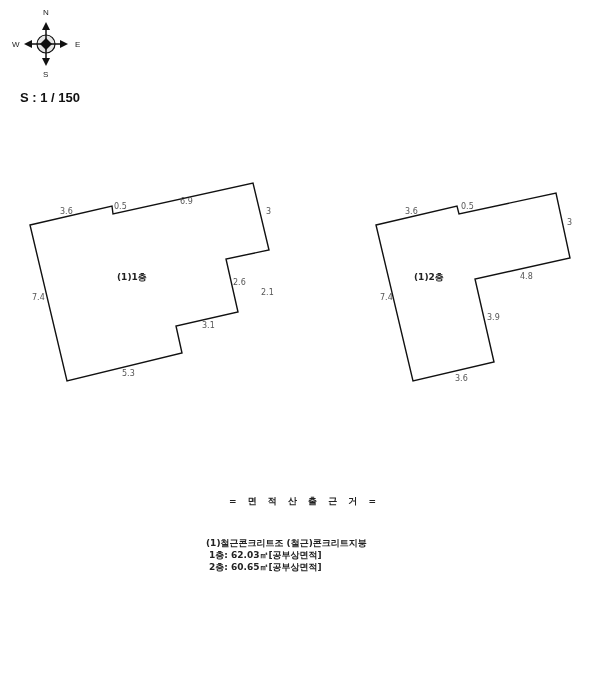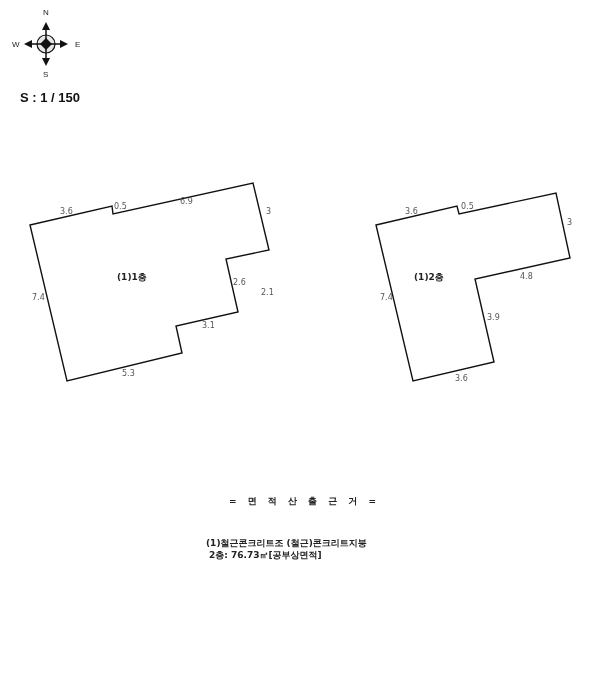--- a/index.html
+++ b/index.html
@@ -60,15 +60,16 @@
       </g>
     </g>
 </svg>
 
 <div class="scale">S : 1 / 150</div>
 
 <div class="notes">
   <div class="title">= 면 적 산 출 근 거 =</div>
   <div class="lines">
     <div>(1)철근콘크리트조 (철근)콘크리트지붕</div>
-    <div class="ind">2층: 76.73㎡[공부상면적]</div>
+    <div class="ind">1층: 62.03㎡[공부상면적]</div>
+    <div class="ind">2층: 60.65㎡[공부상면적]</div>
   </div>
 </div>
 
 </body></html>

